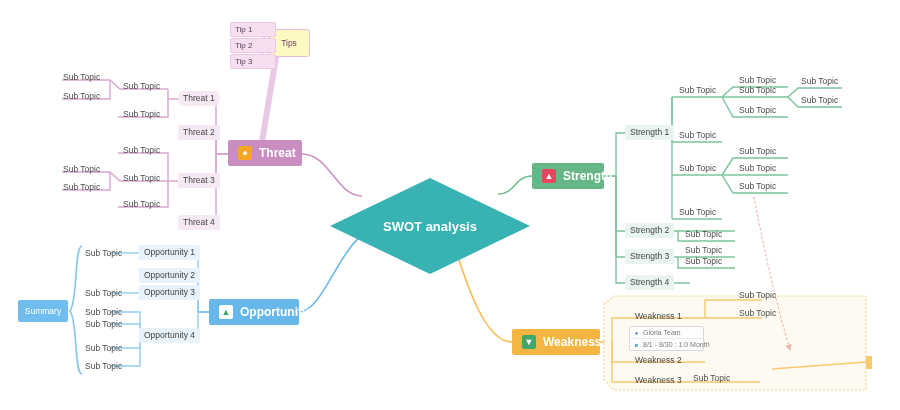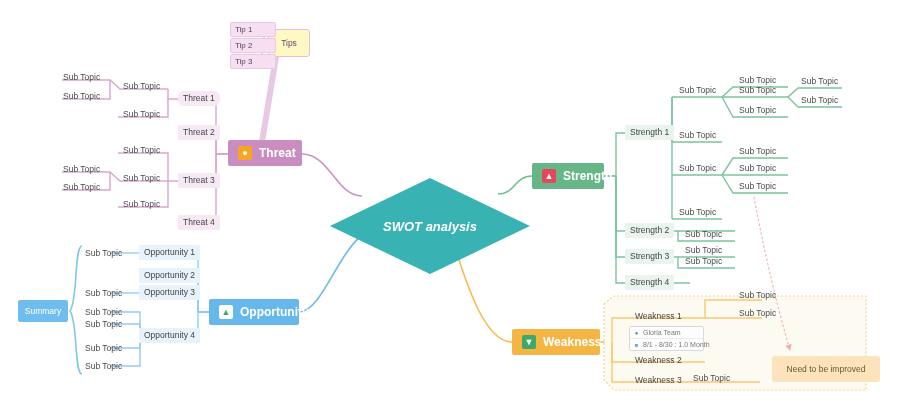--- a/index.html
+++ b/index.html
@@ -2,21 +2,21 @@
 <html><head>
 <meta charset="utf-8">
 <style>
   html,body{margin:0;padding:0;background:#ffffff;}
   body{font-family:"Liberation Sans","DejaVu Sans",sans-serif;}
   #stage{position:relative;width:900px;height:410px;overflow:hidden;background:#fff;}
   #wires{position:absolute;left:0;top:0;width:900px;height:410px;pointer-events:none;}
   .node{position:absolute;box-sizing:border-box;white-space:nowrap;}
 
   
-  .center{width:200px;height:96px;left:330px;top:178px;font-style:italic;}
+  .center{width:200px;height:96px;left:330px;top:178px;}
   .center .dia{position:absolute;inset:0;background:#38b2b2;
      clip-path:polygon(50% 0,100% 50%,50% 100%,0 50%);}
   .center .lbl{position:absolute;inset:0;display:flex;align-items:center;
      justify-content:center;color:#fff;font-size:13px;font-weight:bold;}
 
   
   .cat{height:26px;border-radius:2px;display:flex;align-items:center;
        padding:0 10px;color:#fff;font-size:12px;font-weight:bold;gap:7px;}
   .cat .ic{width:14px;height:14px;border-radius:2px;display:flex;
        align-items:center;justify-content:center;font-size:9px;line-height:1;color:#fff;flex:none;}
@@ -315,15 +315,14 @@
     <div class="row">
       <span class="mini" style="color:#5b87c4">●</span>
       <span>Gloria Team</span>
     </div>
     <div class="row">
       <span class="mini" style="color:#6aa9dd">■</span>
       <span>8/1 - 8/30 : 1.0 Month</span>
     </div>
   </div>
 
-  <div class="node improve">Need to be improved</div>
 
 </div>
 
 </body></html>

